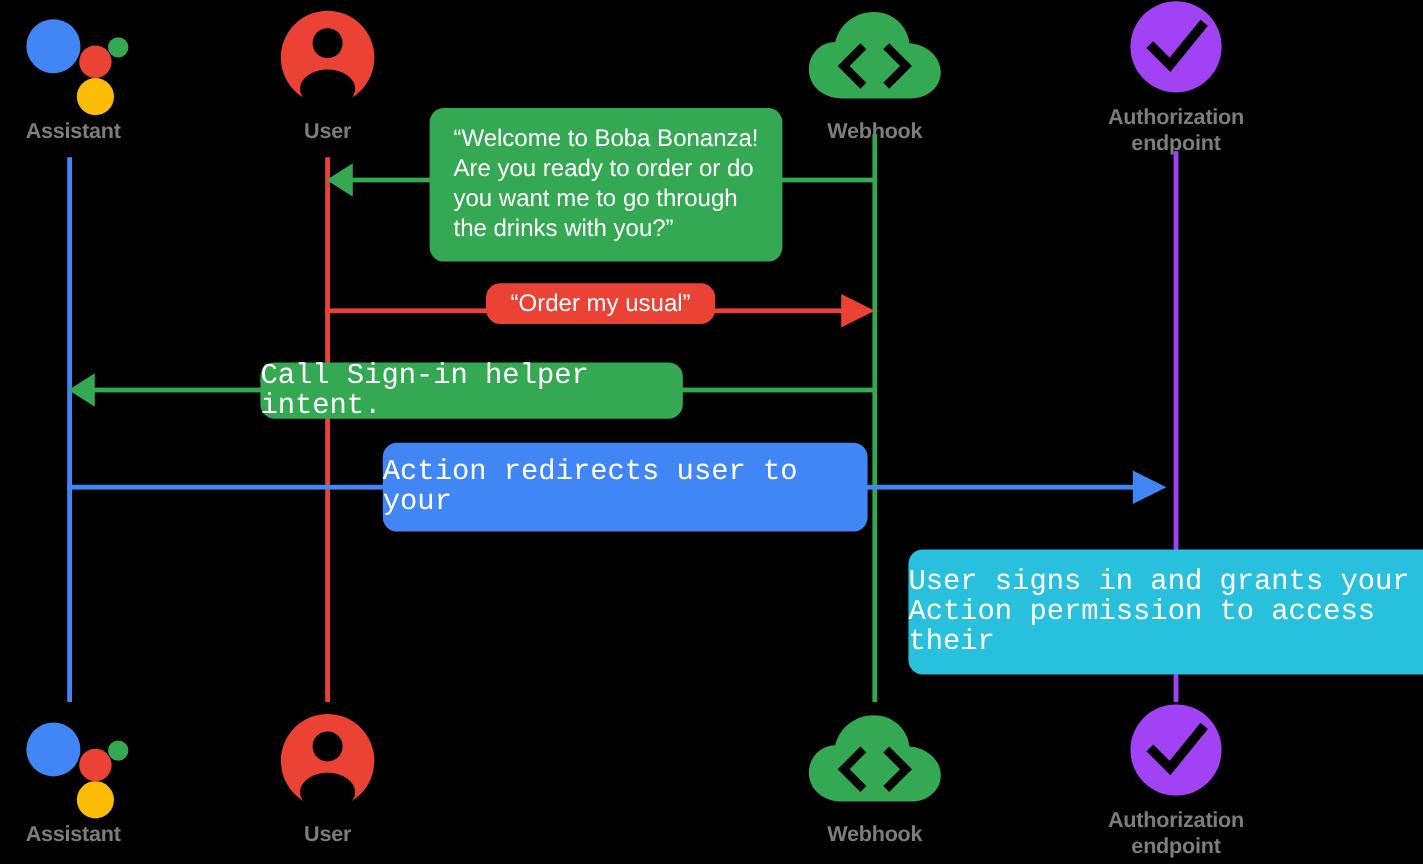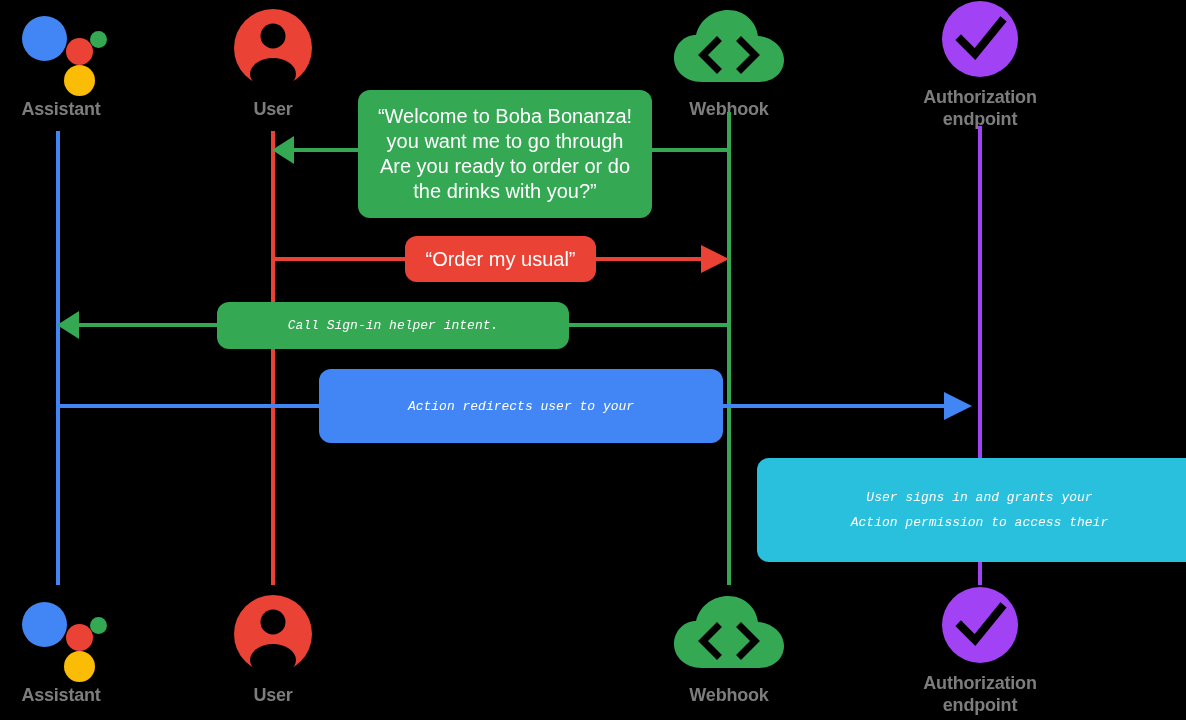--- a/index.html
+++ b/index.html
@@ -17,25 +17,25 @@
   
   .icon-wrap{position:absolute;}
 
   
   .ga-blue{position:absolute;border-radius:50%;background:#4285F4;}
   .ga-red{position:absolute;border-radius:50%;background:#EA4335;}
   .ga-yellow{position:absolute;border-radius:50%;background:#FBBC05;}
   .ga-green{position:absolute;border-radius:50%;background:#34A853;}
 
   
-  .bubble{position:absolute;border-radius:12px;color:#fff;text-align:center;
+  .bubble{position:absolute;border-radius:12px;color:#fff;text-align:left;
       box-sizing:border-box;display:flex;align-items:center;justify-content:center;}
   .bubble.sans{font-family:"Liberation Sans",sans-serif;font-size:20px;line-height:25px;}
   .bubble.mono{font-family:"Liberation Mono","DejaVu Sans Mono",monospace;
-      font-style:italic;font-size:13px;line-height:25px;}
+      font-size:24px;line-height:25px;}
 
   .arrow-line{position:absolute;}
   .arrow-head{position:absolute;width:0;height:0;}
 </style>
 </head>
 <body>
 
 <div class="stage">
 
   <div class="icon-wrap" style="left:0px;top:8px;width:90px;height:85px;">
@@ -80,31 +80,31 @@
   <div class="lifeline" style="left:711px;top:112px;height:473px;background:#34A853;"></div>
   <div class="lifeline" style="left:962px;top:126px;height:459px;background:#A142F4;"></div>
 
   <div class="arrow-line" style="left:268px;top:148px;width:447px;height:4px;background:#34A853;"></div>
   <div class="arrow-head" style="left:256px;top:136px;
        border-top:14px solid transparent;border-bottom:14px solid transparent;
        border-right:22px solid #34A853;"></div>
   <div class="bubble sans" style="left:342px;top:90px;width:294px;height:128px;background:#34A853;">
     <div>
       <div>“Welcome to Boba Bonanza!</div>
+      <div>Are you ready to order or do</div>
       <div>you want me to go through</div>
-      <div>Are you ready to order or do</div>
       <div>the drinks with you?”</div>
     </div>
   </div>
 
   <div class="arrow-line" style="left:255px;top:257px;width:444px;height:4px;background:#EA4335;"></div>
   <div class="arrow-head" style="left:685px;top:245px;
        border-top:14px solid transparent;border-bottom:14px solid transparent;
        border-left:28px solid #EA4335;"></div>
-  <div class="bubble sans" style="left:389px;top:236px;width:191px;height:46px;background:#EA4335;">
+  <div class="bubble sans" style="left:389px;top:236px;width:191px;height:34px;background:#EA4335;">
     <div>“Order my usual”</div>
   </div>
 
   <div class="arrow-line" style="left:53px;top:323px;width:660px;height:4px;background:#34A853;"></div>
   <div class="arrow-head" style="left:41px;top:311px;
        border-top:14px solid transparent;border-bottom:14px solid transparent;
        border-right:22px solid #34A853;"></div>
   <div class="bubble mono" style="left:201px;top:302px;width:352px;height:47px;background:#34A853;">
     <div>Call Sign-in helper intent.</div>
   </div>

